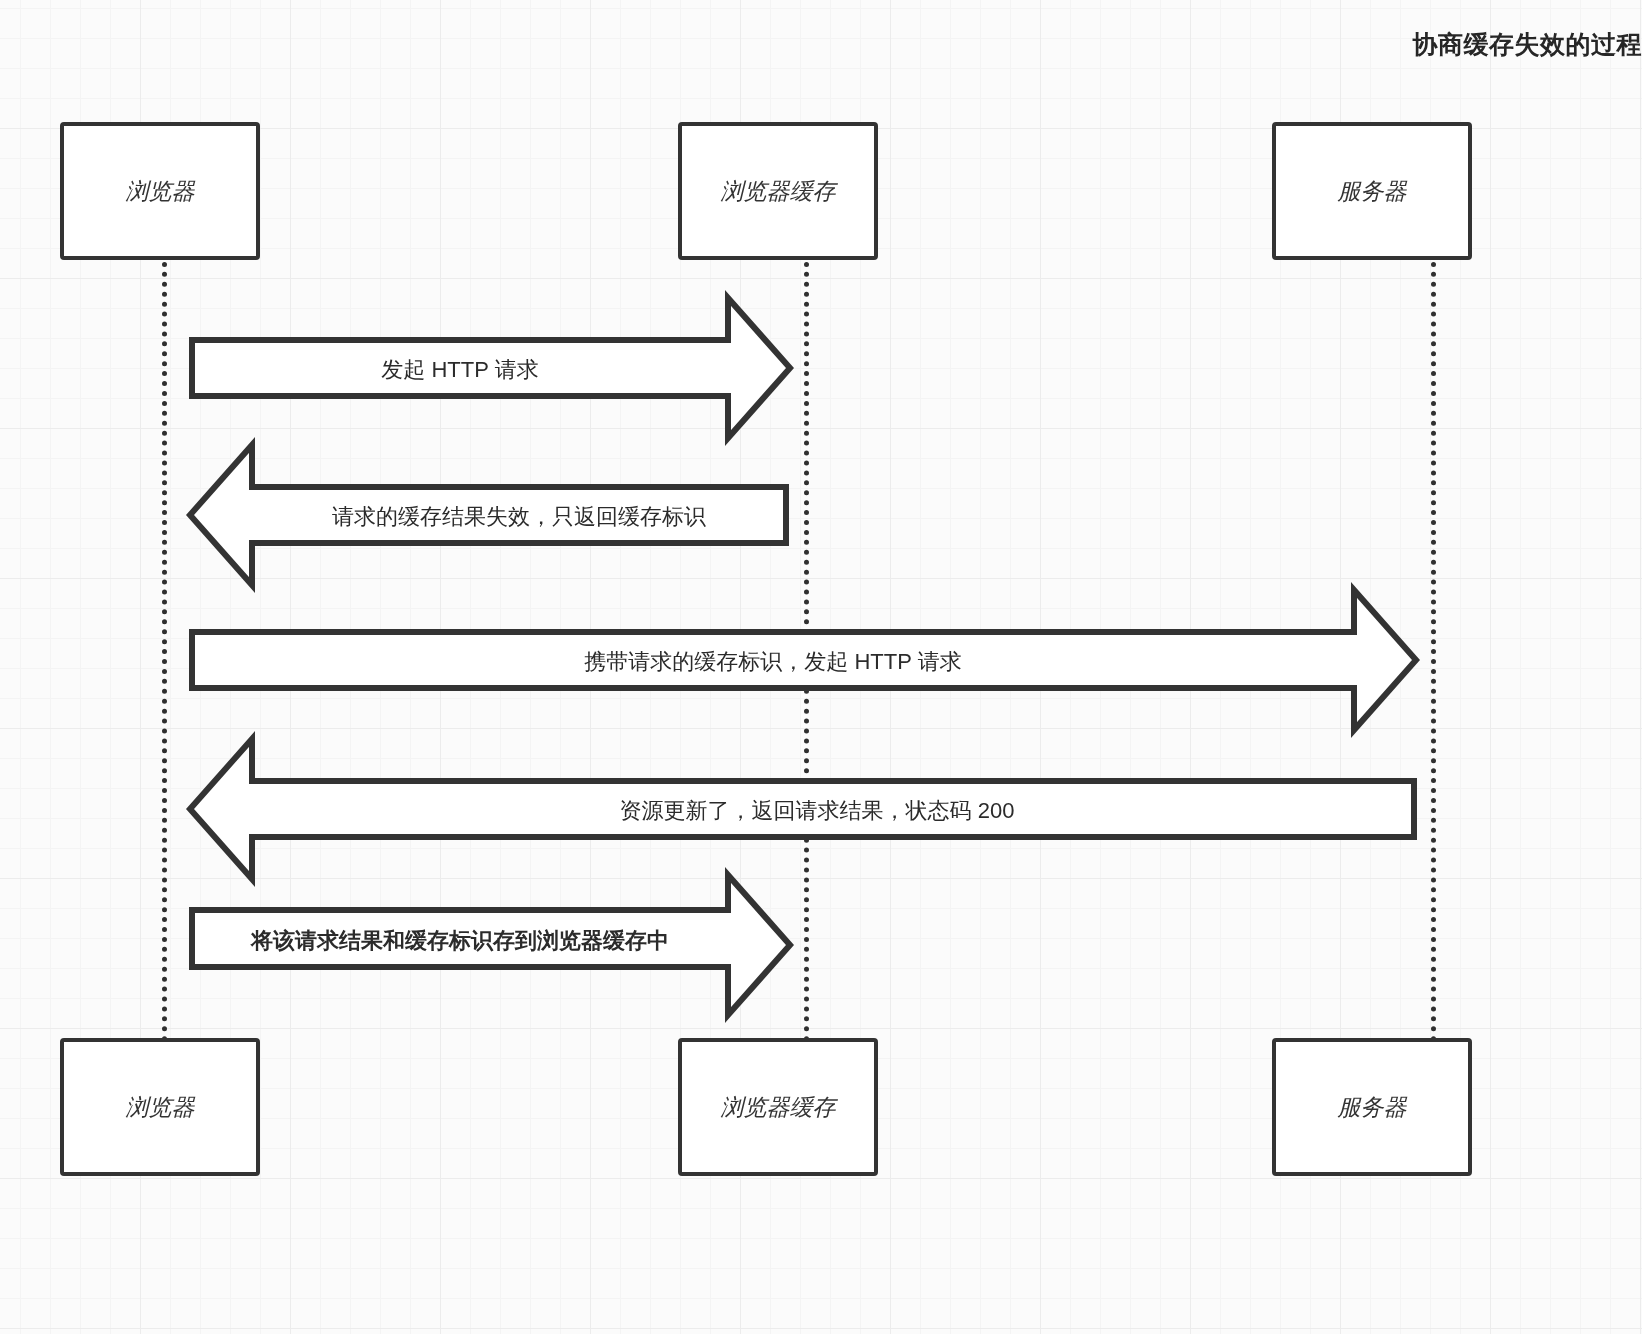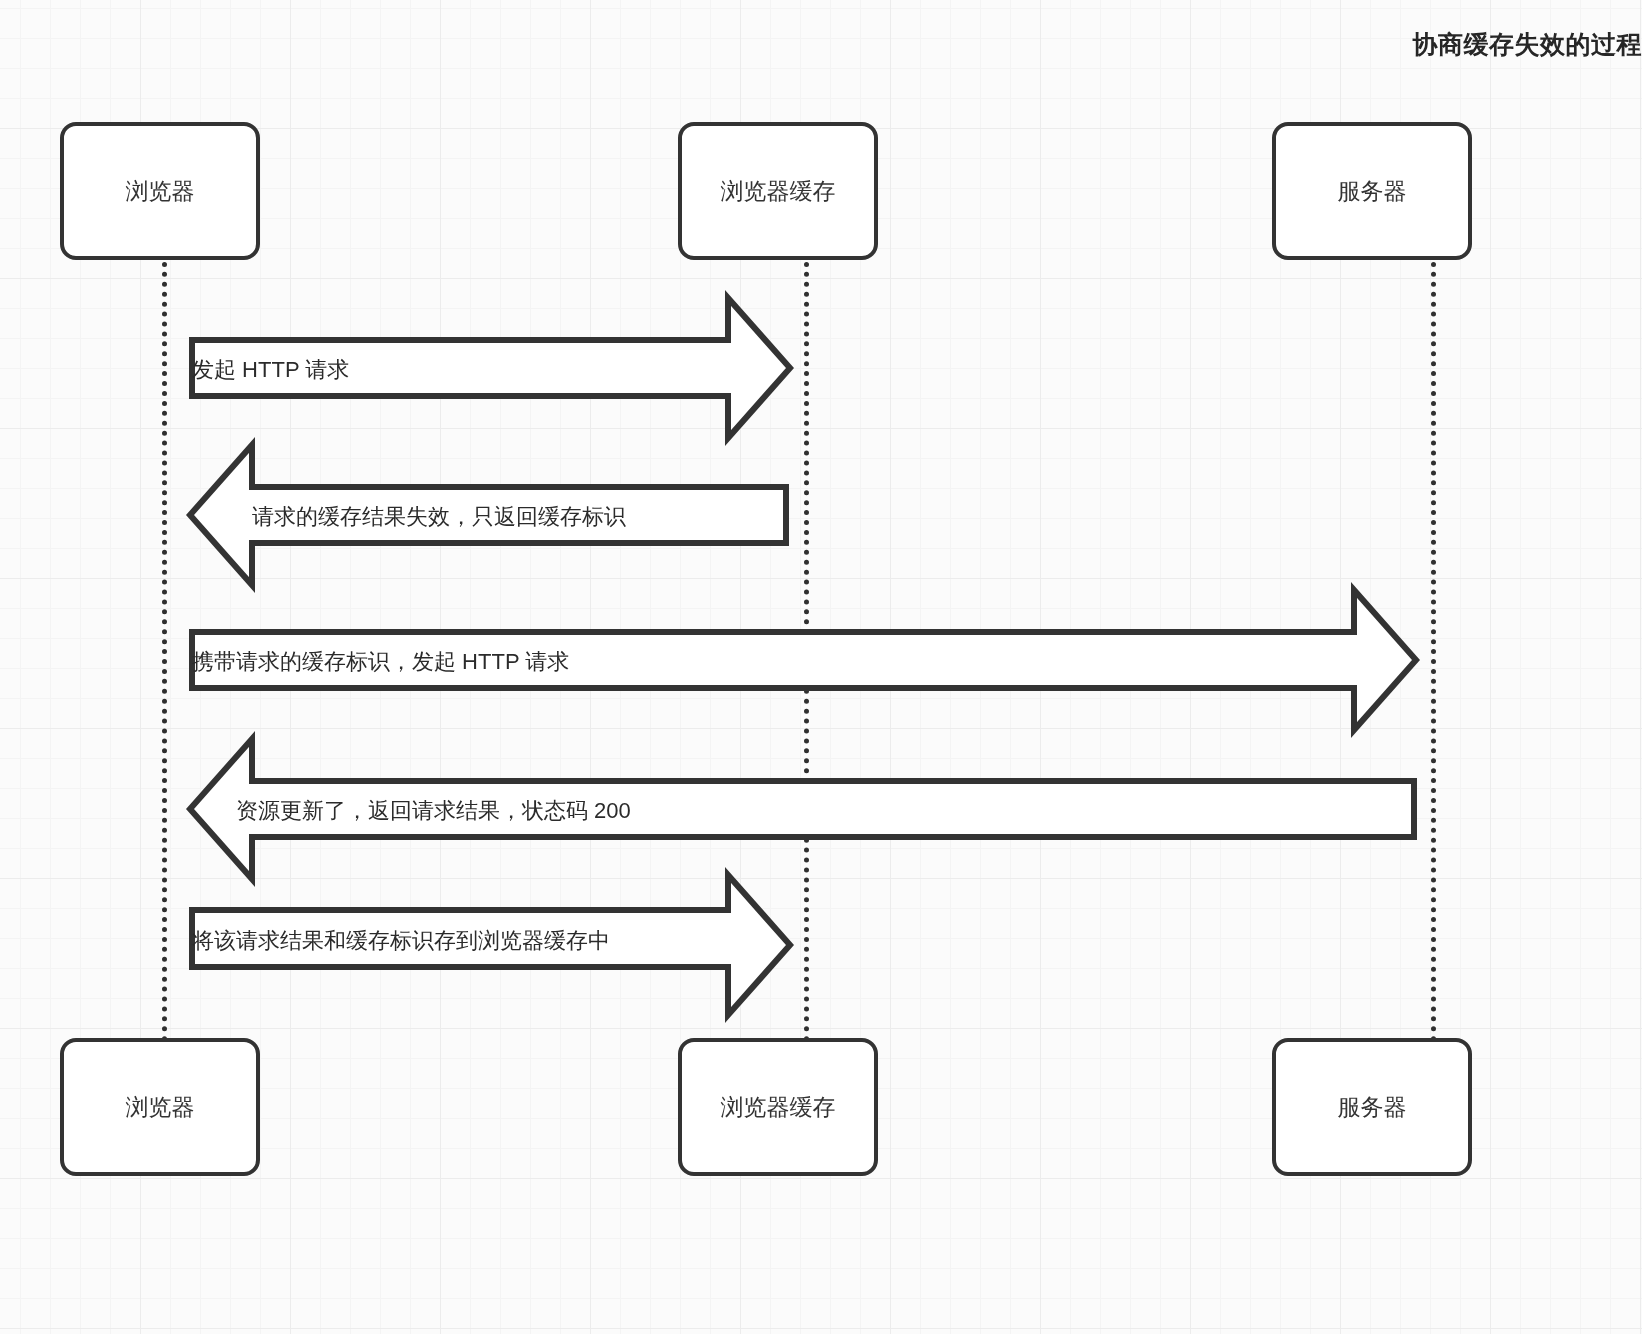--- a/index.html
+++ b/index.html
@@ -35,24 +35,25 @@
     font-size: 25px;
     font-weight: bold;
     color: #262626;
     letter-spacing: 0.5px;
   }
   .participant-box {
     position: absolute;
     box-sizing: border-box;
     background: #ffffff;
     border: 4px solid #333333;
-    border-radius: 16px;
+    border-radius: 4px;
     display: flex;
     align-items: center;
     justify-content: center;
+    font-style: italic;
   }
   .participant-label {
     font-size: 23px;
     color: #333333;
   }
   .lifeline {
     position: absolute;
     width: 0;
     border-left: 5px dotted #2f2f2f;
   }
@@ -62,20 +63,21 @@
     top: 0;
     width: 1642px;
     height: 1334px;
     pointer-events: none;
   }
   .msg-label {
     position: absolute;
     font-size: 22px;
     color: #2b2b2b;
     white-space: nowrap;
+    text-align: center;
   }
 </style>
 </head>
 <body>
 
 <div id="canvas">
 
   <div class="diagram-title">协商缓存失效的过程</div>
 
   <div class="lifeline" style="left:162px; top:252px; height:790px;"></div>
@@ -118,15 +120,15 @@
   </svg>
 
   <div class="msg-label" style="left:192px; top:355px; width:536px;">发起 HTTP 请求</div>
 
   <div class="msg-label" style="left:252px; top:502px; width:534px;">请求的缓存结果失效，只返回缓存标识</div>
 
   <div class="msg-label" style="left:192px; top:647px; width:1162px;">携带请求的缓存标识，发起 HTTP 请求</div>
 
   <div class="msg-label" style="left:236px; top:796px; width:1162px;">资源更新了，返回请求结果，状态码 200</div>
 
-  <div class="msg-label" style="left:192px; top:926px; width:536px;">将该请求结果和缓存标识存到浏览器缓存中</div>
+  <div class="msg-label" style="left:192px; top:926px; width:536px;font-weight:bold;">将该请求结果和缓存标识存到浏览器缓存中</div>
 
 </div>
 
 </body></html>

